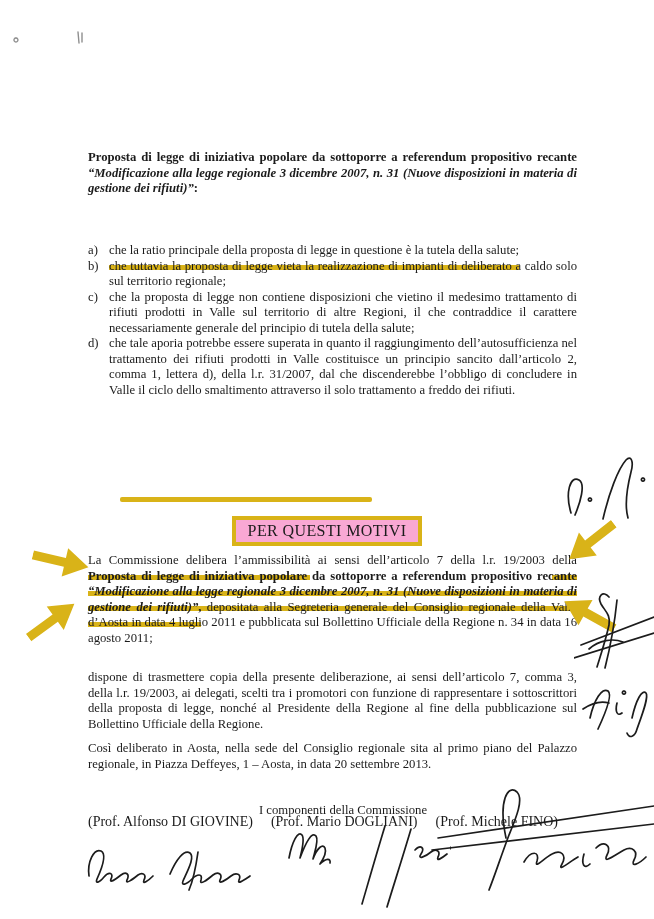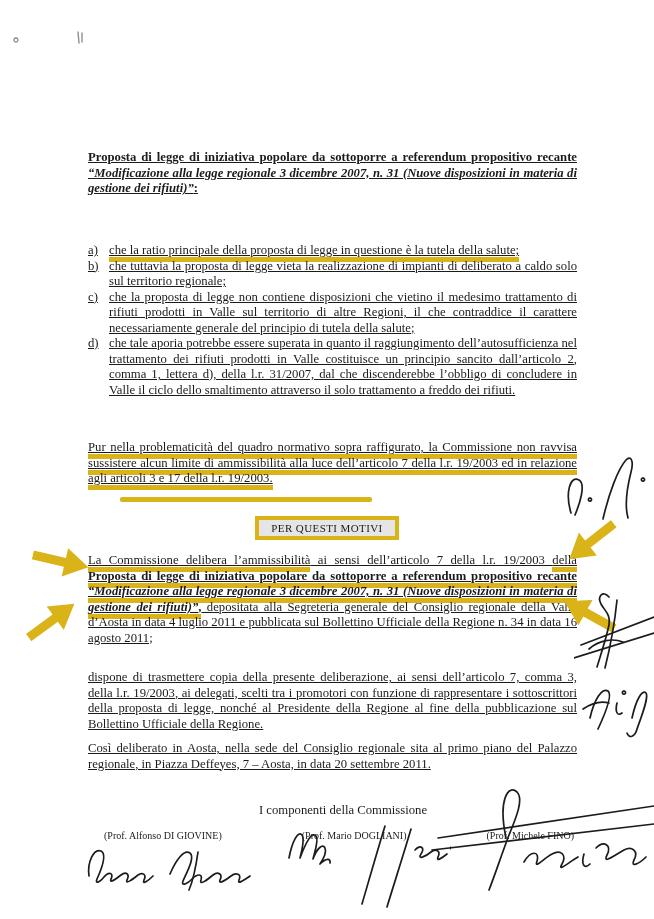--- a/index.html
+++ b/index.html
@@ -3,37 +3,37 @@
 <meta charset="utf-8">
 <style>
   :root{ --hl:#d9b318; --ink:#1b1b1b; }
   html,body{margin:0;padding:0;background:#ffffff;}
   .page{
     position:relative;width:654px;height:919px;background:#ffffff;overflow:hidden;
     font-family:"Liberation Serif", serif;color:var(--ink);
   }
   .block{
     position:absolute;left:88px;width:489px;
-    font-size:12.7px;line-height:15.5px;text-align:justify;margin:0;text-decoration:underline;
+    font-size:12.7px;line-height:15.5px;text-align:justify;margin:0;
   }
   .bold{font-weight:bold;}
-  .hl{border-bottom:5px solid var(--hl);padding-bottom:0px;}
+  .hl{border-bottom:5px solid var(--hl);padding-bottom:8px;}
   .bar{position:absolute;background:var(--hl);height:5px;border-radius:2px;}
   .li{display:flex;}
   .marker{width:21px;flex:none;}
   .litext{flex:1;text-align:justify;}
   .motivi-wrap{position:absolute;left:0;top:516px;width:654px;text-align:center;margin:0;}
   .motivi-box{
-    display:inline-block;border:4px solid var(--hl);background:#e5e5e5;
-    padding:2px 12px 2px 12px;font-size:11px;letter-spacing:.4px;
+    display:inline-block;border:4px solid var(--hl);background:#f9a8d4;
+    padding:2px 12px 2px 12px;font-size:16px;letter-spacing:.4px;
   }
   .center-line{position:absolute;left:0;width:654px;text-align:center;margin:16px;font-size:12.7px;}
   .names{
     position:absolute;left:88px;top:814px;width:470px;display:flex;
-    justify-content:space-between;font-size:10px;margin:16px;
+    justify-content:space-between;font-size:14px;margin:0;
   }
   .mark{position:absolute;}
   .mark path{fill:none;stroke:#1c1c1c;stroke-width:1.7;stroke-linecap:round;stroke-linejoin:round;}
   .speck path{stroke:#8f8f8f;stroke-width:1.4;}
   .arrow{position:absolute;}
   .arrow polygon{fill:var(--hl);}
 </style>
 </head>
 <body>
 
@@ -59,33 +59,32 @@
     <div class="li">
       <span class="marker">c)</span>
       <span class="litext">che la proposta di legge non contiene disposizioni che vietino il medesimo trattamento di rifiuti prodotti in Valle sul territorio di altre Regioni, il che contraddice il carattere necessariamente generale del principio di tutela della salute;</span>
     </div>
     <div class="li">
       <span class="marker">d)</span>
       <span class="litext">che tale aporia potrebbe essere superata in quanto il raggiungimento dell’autosufficienza nel trattamento dei rifiuti prodotti in Valle costituisce un principio sancito dall’articolo 2, comma 1, lettera d), della l.r. 31/2007, dal che discenderebbe l’obbligo di concludere in Valle il ciclo dello smaltimento attraverso il solo trattamento a freddo dei rifiuti.</span>
     </div>
   </div>
 
-  <p class="block" style="top:440px"><span class="hl">Pur nella problematicità del quadro normativo sopra raffigurato, la Commissione non ravvisa sussistere alcun limite di ammissibilità alla luce dell’articolo 7 della l.r. 19/2003 ed in relazione agli articoli 3 e 17 della l.r. 19/2003.</span></p>
 
   <div class="bar" style="left:120px;top:497px;width:252px"></div>
 
   <p class="motivi-wrap">
     <span class="motivi-box">PER QUESTI MOTIVI</span>
   </p>
 
   <p class="block" style="top:553px"><span class="hl">La Commissione delibera l’ammissibilità</span><span> ai sensi dell’articolo 7 della l.r. 19/2003 </span><span class="hl">della</span><span> </span><b><span class="hl">Proposta di legge di iniziativa popolare da sottoporre a referendum propositivo recante </span><i class="hl">“Modificazione alla legge regionale 3 dicembre 2007, n. 31 (Nuove disposizioni in materia di gestione dei rifiuti)”</i><span class="hl">,</span></b><span> depositata alla Segreteria generale del Consiglio regionale della Valle d’Aosta in data 4 luglio 2011 e pubblicata sul Bollettino Ufficiale della Regione n. 34 in data 16 agosto 2011;</span></p>
 
   <p class="block" style="top:670px">dispone di trasmettere copia della presente deliberazione, ai sensi dell’articolo 7, comma 3, della l.r. 19/2003, ai delegati, scelti tra i promotori con funzione di rappresentare i sottoscrittori della proposta di legge, nonché al Presidente della Regione al fine della pubblicazione sul Bollettino Ufficiale della Regione.</p>
 
-  <p class="block" style="top:741px">Così deliberato in Aosta, nella sede del Consiglio regionale sita al primo piano del Palazzo regionale, in Piazza Deffeyes, 7 – Aosta, in data 20 settembre 2011.</p>
+  <p class="block" style="top:741px">Così deliberato in Aosta, nella sede del Consiglio regionale sita al primo piano del Palazzo regionale, in Piazza Deffeyes, 1 – Aosta, in data 20 settembre 2013.</p>
 
   <p class="center-line" style="top:787px">I componenti della Commissione</p>
 
   <div class="names">
     <span>(Prof. Alfonso DI GIOVINE)</span>
     <span>(Prof. Mario DOGLIANI)</span>
     <span>(Prof. Michele FINO)</span>
   </div>
 
   <svg class="arrow" style="left:32px;top:544px;transform:rotate(13deg)" width="58" height="35" viewBox="0 0 58 35">

